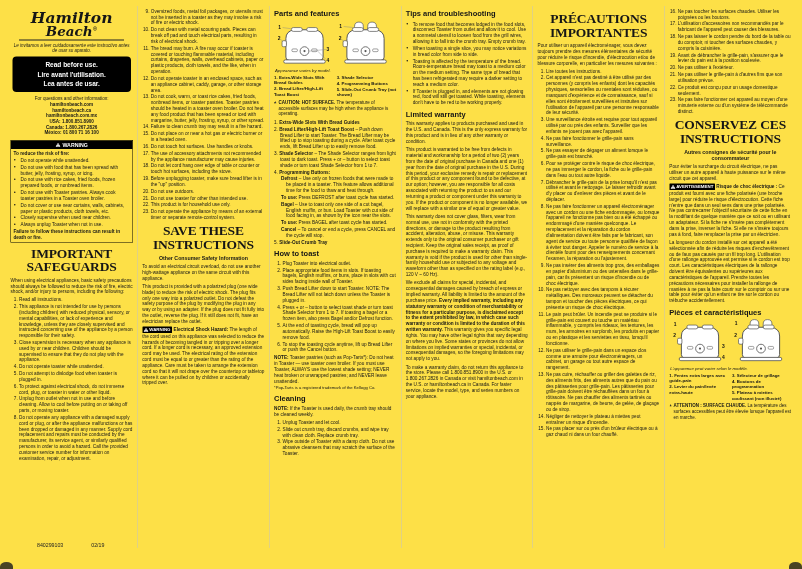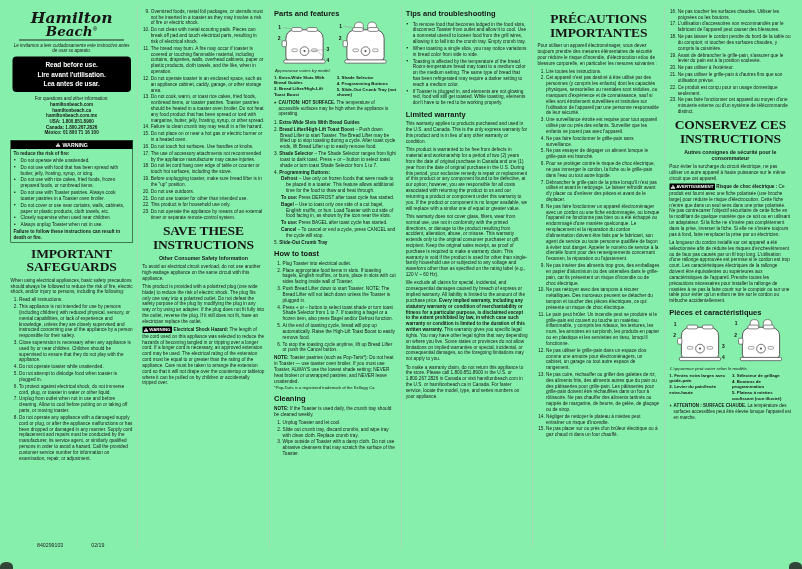--- a/index.html
+++ b/index.html
@@ -1,18 +1,18 @@
 <!DOCTYPE html>
 <html><head>
 <meta charset="utf-8">
 <style>
   * { margin:0; padding:0; box-sizing:border-box; }
   html,body { width:802px; height:569px; }
   body { background:#d8d8d5; font-family:"Liberation Sans", sans-serif; color:#161616; }
-  .page { position:relative; width:802px; height:569px; background:#86efac; overflow:hidden; outline:1px solid #aaa; }
+  .page { position:relative; width:802px; height:569px; background:#fde047; overflow:hidden; outline:1px solid #aaa; }
   .scale-wrap { position:absolute; left:6px; top:6px; width:790px; height:552px; overflow:hidden; }
   .scale-in { position:absolute; left:0; top:0; width:1580px; height:1104px; transform:scale(0.5); transform-origin:0 0; font-size:9.4px; line-height:1.24; }
   .cols { display:flex; width:1580px; height:1084px; }
   .col { flex:1 1 0; padding:4px 9px 4px 9px; border-right:1px solid #c3c3c0; overflow:hidden; }
   .col:last-child { border-right:none; }
 
   .logo { text-align:center; font-family:"DejaVu Serif", serif; font-style:italic; font-weight:bold; margin:4px 0 2px; }
   .logo-h { font-size:31px; line-height:1; }
   .logo-b { font-size:27px; line-height:1; margin-top:-2px; }
   .reg { font-size:10px; vertical-align:super; }

